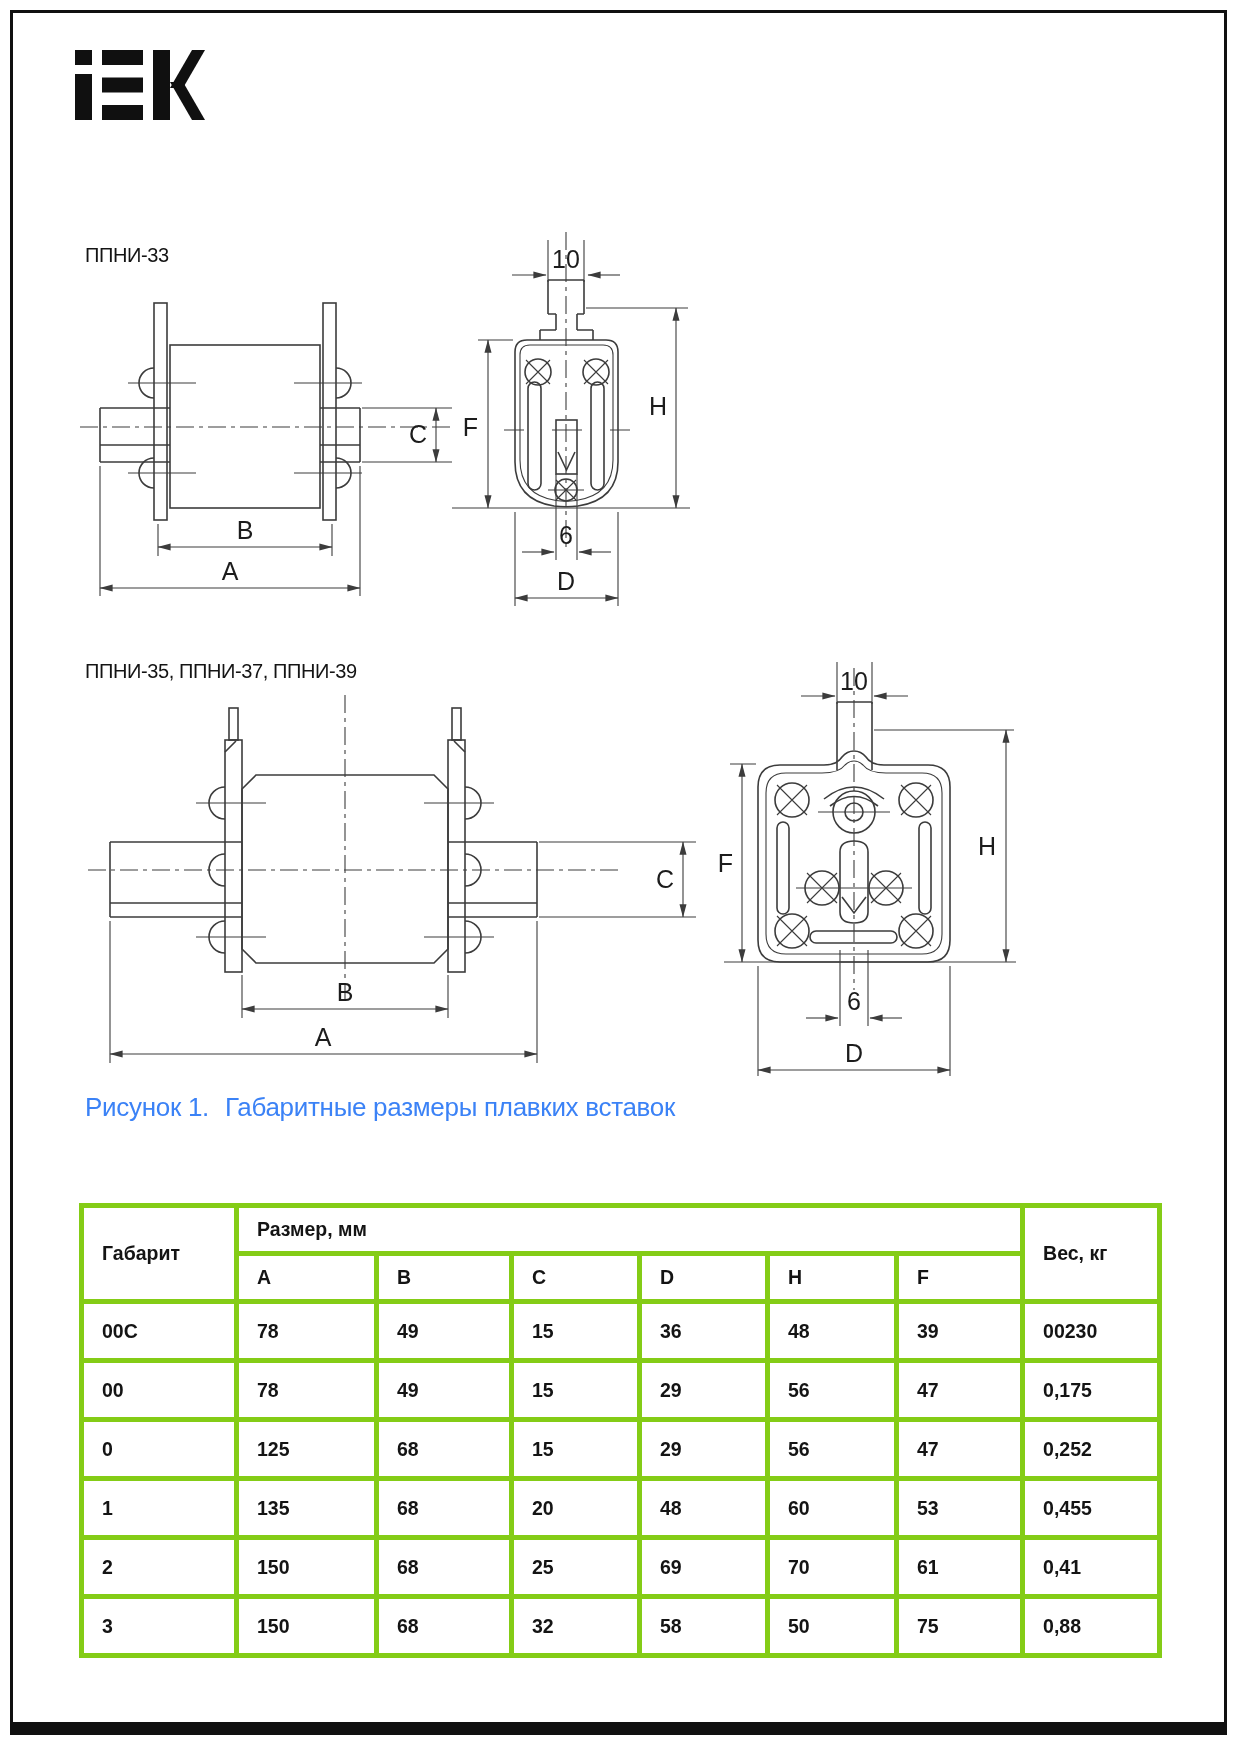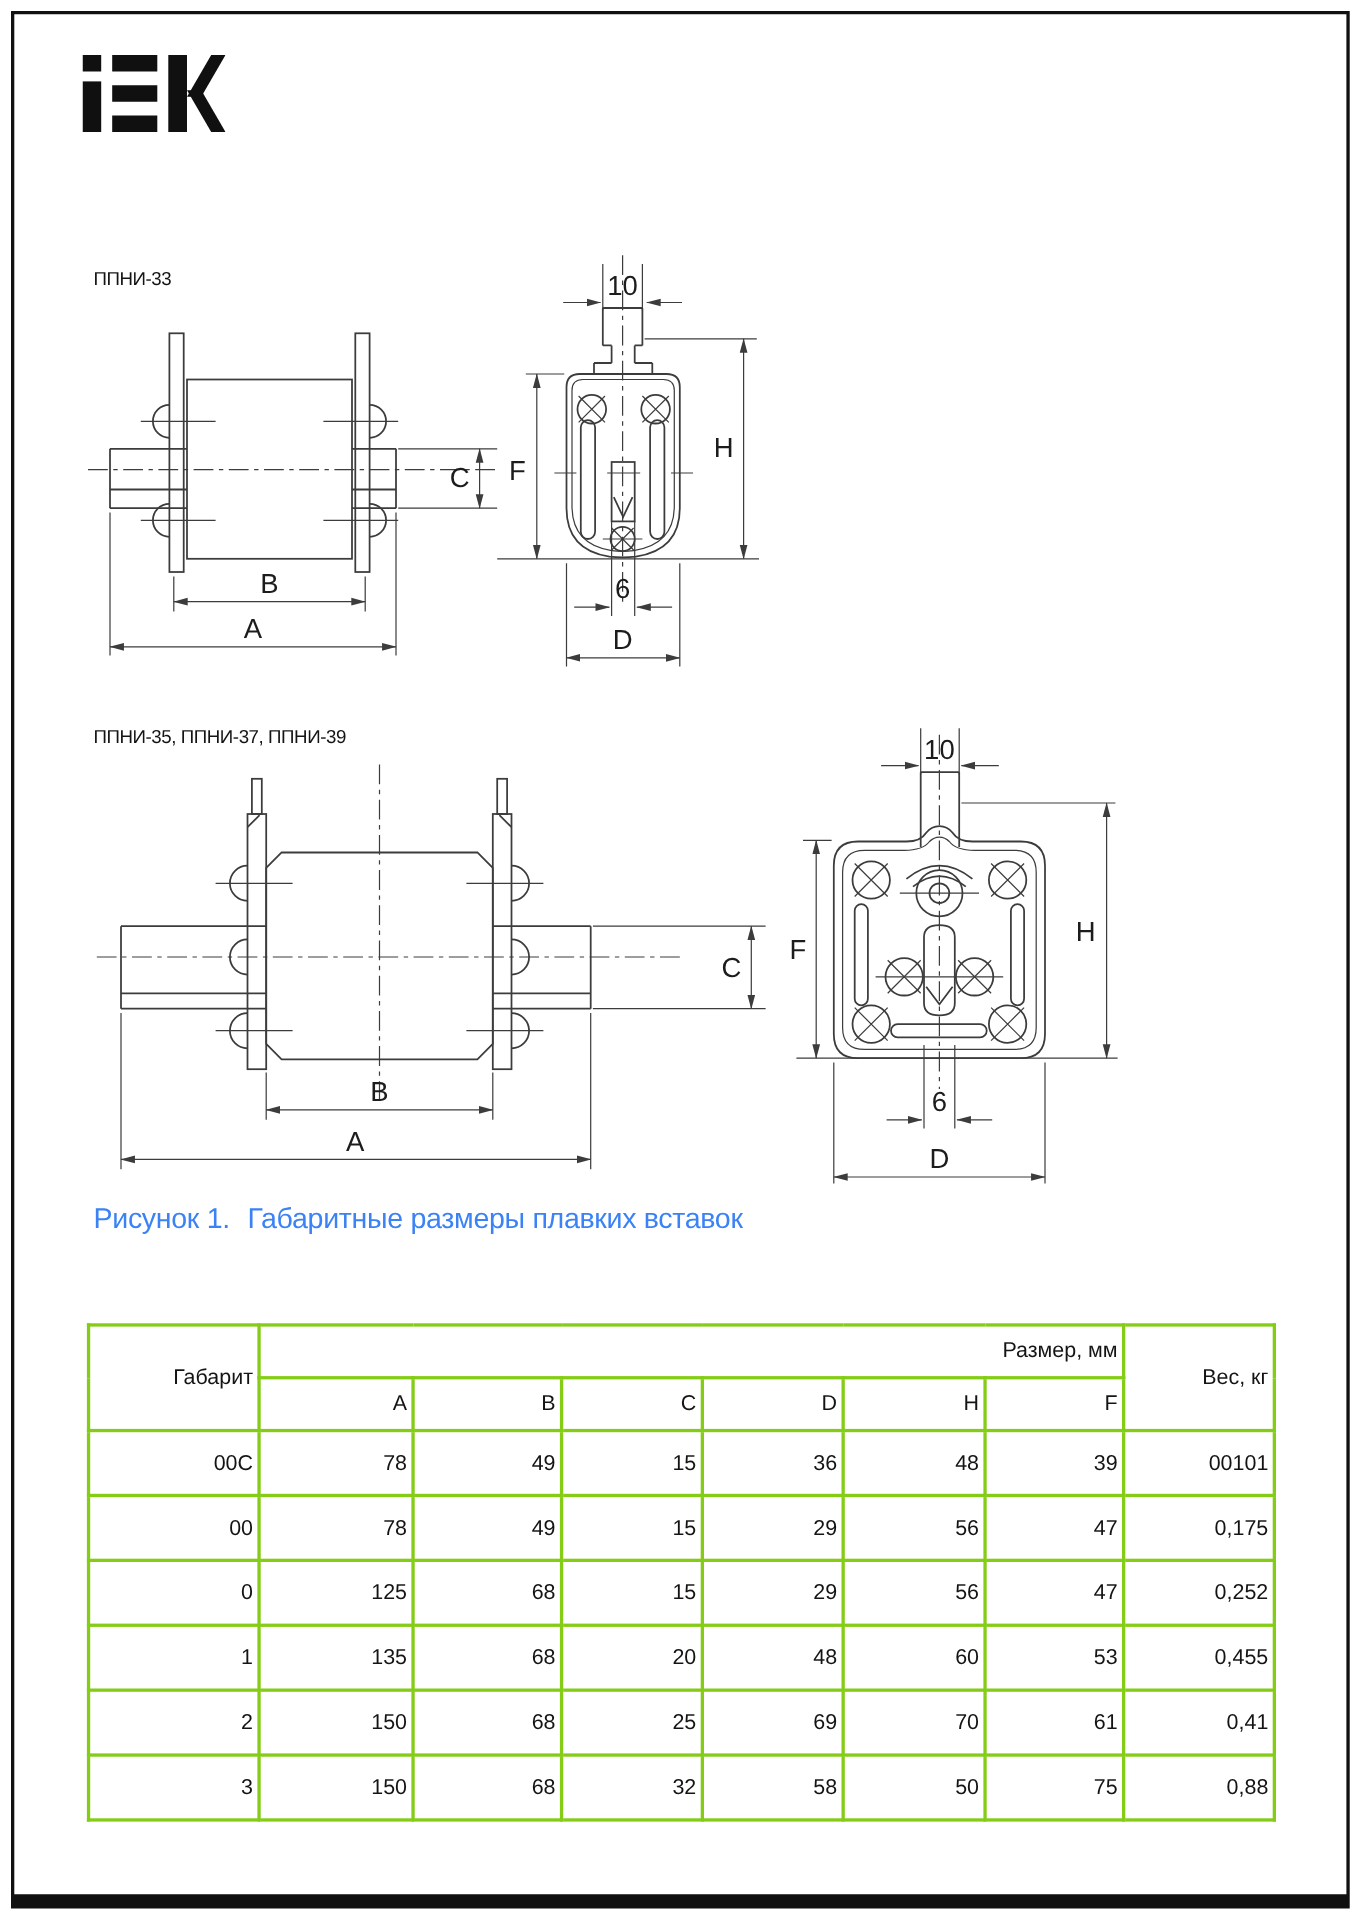--- a/index.html
+++ b/index.html
@@ -5,38 +5,38 @@
   html,body { margin:0; padding:0; }
   body {
     width:1240px; height:1750px; position:relative; background:#ffffff;
     font-family:"Liberation Sans", sans-serif; color:#161616; overflow:hidden;
   }
   .page-frame {
     position:absolute; left:10px; top:10px; width:1217px; height:1725px;
     border:3px solid #101010; border-bottom:13px solid #101010; box-sizing:border-box;
   }
   .logo { position:absolute; left:75px; top:50px; }
-  .fig-title { position:absolute; font-size:17px; letter-spacing:-0.4px; color:#141414; white-space:nowrap; }
+  .fig-title { position:absolute; font-size:20px; letter-spacing:-0.4px; color:#141414; white-space:nowrap; }
   #fig1-title { left:85px; top:244px; }
   #fig2-title { left:85px; top:660px; }
   .fig { position:absolute; }
   #fig1 { left:70px; top:215px; }
   #fig2 { left:80px; top:650px; }
   .caption { position:absolute; left:85px; top:1092px; font-size:26px; letter-spacing:-0.3px; color:#3b82f6; }
   .caption .cap-label { margin-right:16px; }
   svg text { font-family:"Liberation Sans", sans-serif; font-size:25px; fill:#1c1c1c; }
   table.dims {
     position:absolute; left:79px; top:1203px; width:1079px;
     border-collapse:collapse; table-layout:fixed;
     font-size:19.5px; color:#141414;
     border-top:3px solid #3c3c3c; border-bottom:3px solid #3c3c3c;
     border-left:1px solid #3c3c3c; border-right:1px solid #3c3c3c;
   }
   table.dims th, table.dims td {
-    border:3px solid #84cc16; font-weight:normal; text-align:right;
+    border:5px solid #84cc16; font-weight:bold; text-align:left;
     padding:0 4px 0 18px; vertical-align:middle; overflow:hidden; white-space:nowrap;
   }
   tr.hrow1 { height:48px; }
   tr.hrow2 { height:48px; }
   tr.drow  { height:59px; }
 </style>
 </head>
 <body>
 
 <div class="page-frame"></div>
@@ -250,21 +250,21 @@
     <th>F</th>
   </tr>
   <tr class="drow">
     <td>00C</td>
     <td>78</td>
     <td>49</td>
     <td>15</td>
     <td>36</td>
     <td>48</td>
     <td>39</td>
-    <td>00101</td>
+    <td>00230</td>
   </tr>
   <tr class="drow">
     <td>00</td>
     <td>78</td>
     <td>49</td>
     <td>15</td>
     <td>29</td>
     <td>56</td>
     <td>47</td>
     <td>0,175</td>

